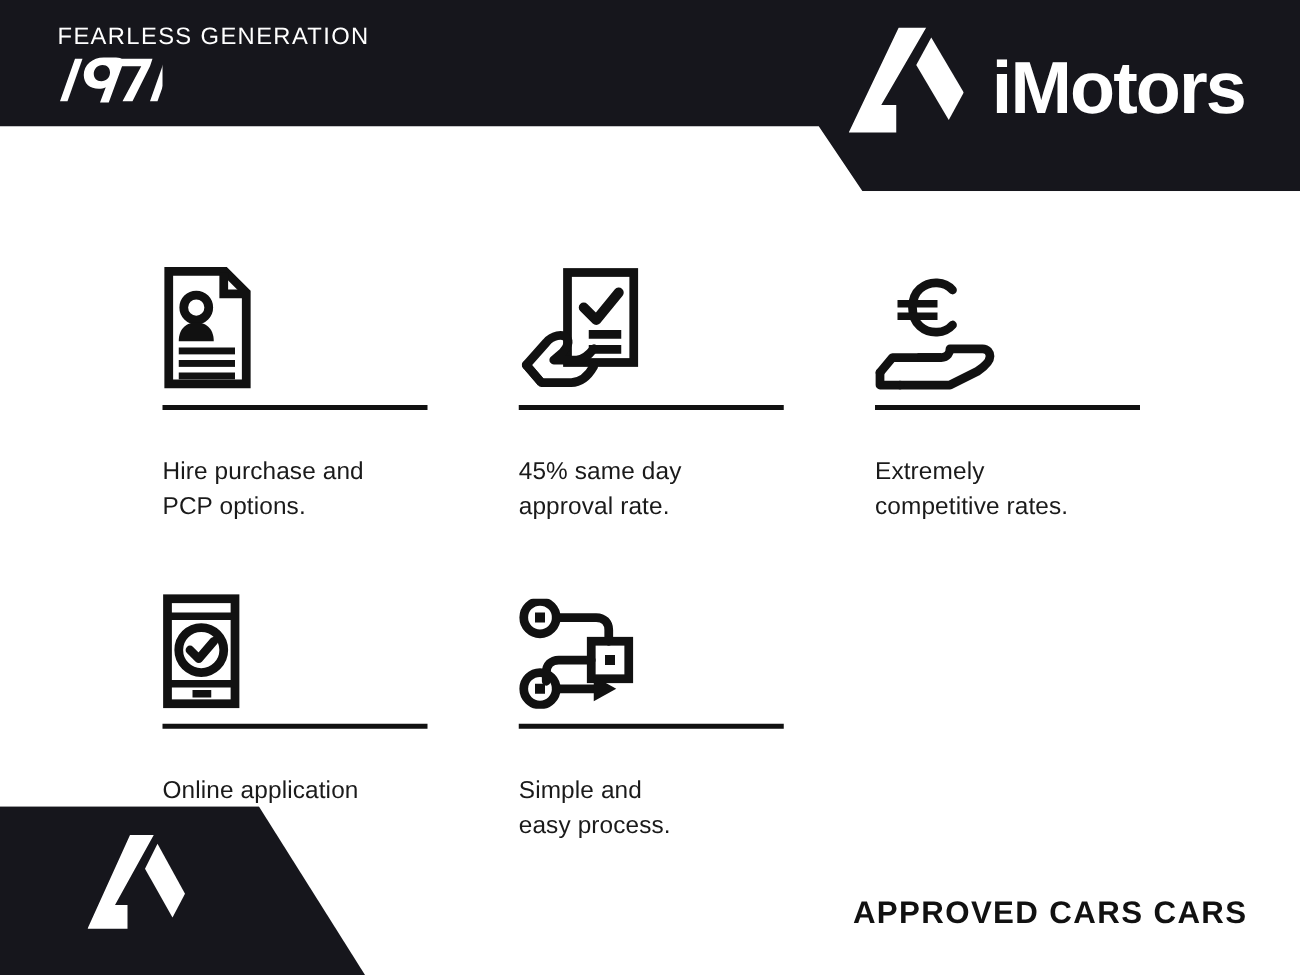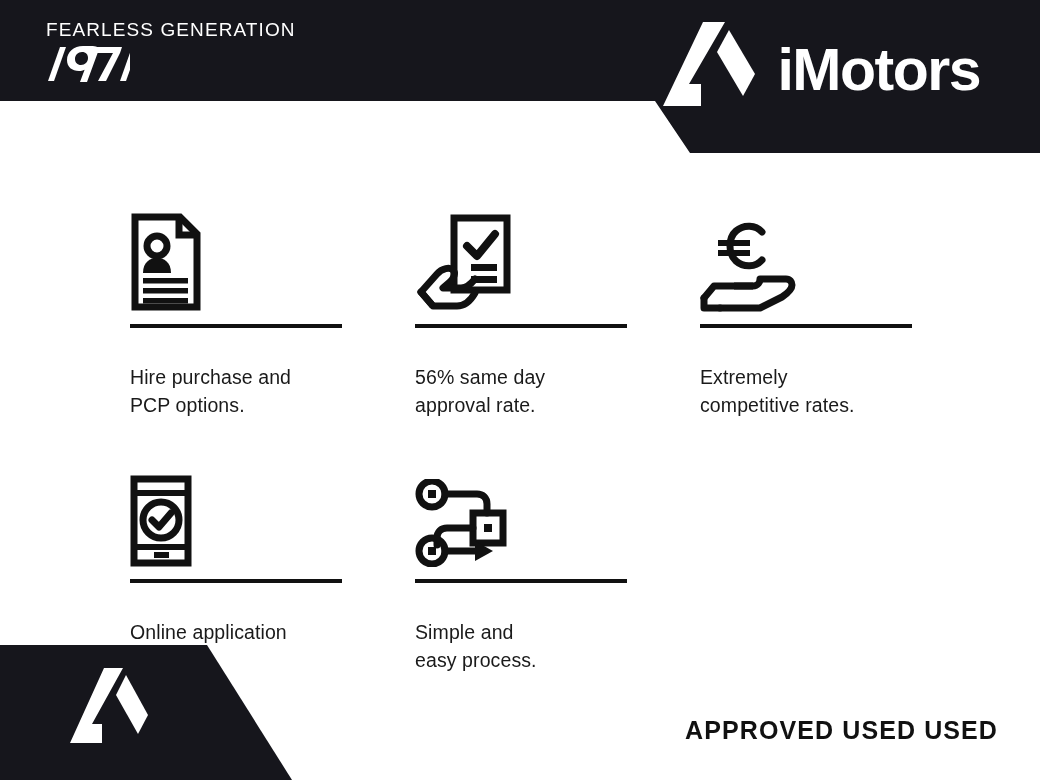--- a/index.html
+++ b/index.html
@@ -29,21 +29,21 @@
     font-size:19px;
     font-weight:normal;
     letter-spacing:1.1px;
     white-space:nowrap;
   }
   .year-mark{
     position:absolute; left:34px; top:41px;
     width:96px; height:46px;
   }
   .brand{
-    position:absolute; right:60px; top:22px;
+    position:absolute; right:44px; top:22px;
     display:flex; align-items:center; gap:22px;
   }
   .brand-logo{ width:92px; height:96px; display:block; }
   .brand-name{
     color:#ffffff;
     font-size:59px;
     font-weight:bold;
     letter-spacing:-1.5px;
     line-height:1;
   }
@@ -158,21 +158,21 @@
           <rect x="39" y="4" width="53" height="72" fill="none" stroke="#111" stroke-width="7"></rect>
           <polyline points="52,32 62,42 80,20" fill="none" stroke="#111" stroke-width="8" stroke-linecap="round" stroke-linejoin="round"></polyline>
           <rect x="56" y="50" width="26" height="7" fill="#111"></rect>
           <rect x="56" y="62" width="26" height="7" fill="#111"></rect>
           <path d="M6 78 L22 60 C27 54 35 53 38 56 C41 59 39 64 35 68 L28 74 L46 74 C52 74 56 70 60 65" fill="none" stroke="#111" stroke-width="7" stroke-linecap="round" stroke-linejoin="round"></path>
           <path d="M6 78 L18 92 L42 92 C50 92 56 86 60 79" fill="none" stroke="#111" stroke-width="7" stroke-linecap="round" stroke-linejoin="round"></path>
           <path d="M18 92 L6 78" fill="none" stroke="#111" stroke-width="7"></path>
         </svg>
       </div>
       <div class="rule"></div>
-      <div class="caption">56% same day
+      <div class="caption">45% same day
 approval rate.</div>
     </div>
 
     <div class="cell">
       <div class="icon-box">
         <svg width="96" height="92" viewBox="0 0 96 92" xmlns="http://www.w3.org/2000/svg">
           <path d="M62 12 C56 5 44 4 36 11 C28 18 28 34 36 41 C44 48 56 47 62 40" fill="none" stroke="#111" stroke-width="7" stroke-linecap="round"></path>
           <rect x="18" y="20" width="32" height="6" fill="#111"></rect>
           <rect x="18" y="30" width="32" height="6" fill="#111"></rect>
           <path d="M4 78 L14 66 L34 66 L53 66 C58 66 60 62 60 59 L86 59 C90 59 92 62 92 65 C92 69 88 73 82 77 L60 88 L20 88" fill="none" stroke="#111" stroke-width="7" stroke-linejoin="round" stroke-linecap="round"></path>
@@ -226,15 +226,15 @@
   
   <div class="footer-shape"></div>
 
   <span class="footer-logo-wrap">
     <svg class="footer-logo" viewBox="0 0 78 86" xmlns="http://www.w3.org/2000/svg" fill="#ffffff" style="position:absolute;left:70px;top:668px;">
       <polygon points="34,0 53,0 22,56 32,56 32,75 0,75"></polygon>
       <polygon points="56,7 78,47 68,66 46,27"></polygon>
     </svg>
   </span>
 
-  <div class="footer-text">APPROVED USED USED</div>
+  <div class="footer-text">APPROVED CARS CARS</div>
 
 </div>
 
 </body></html>

